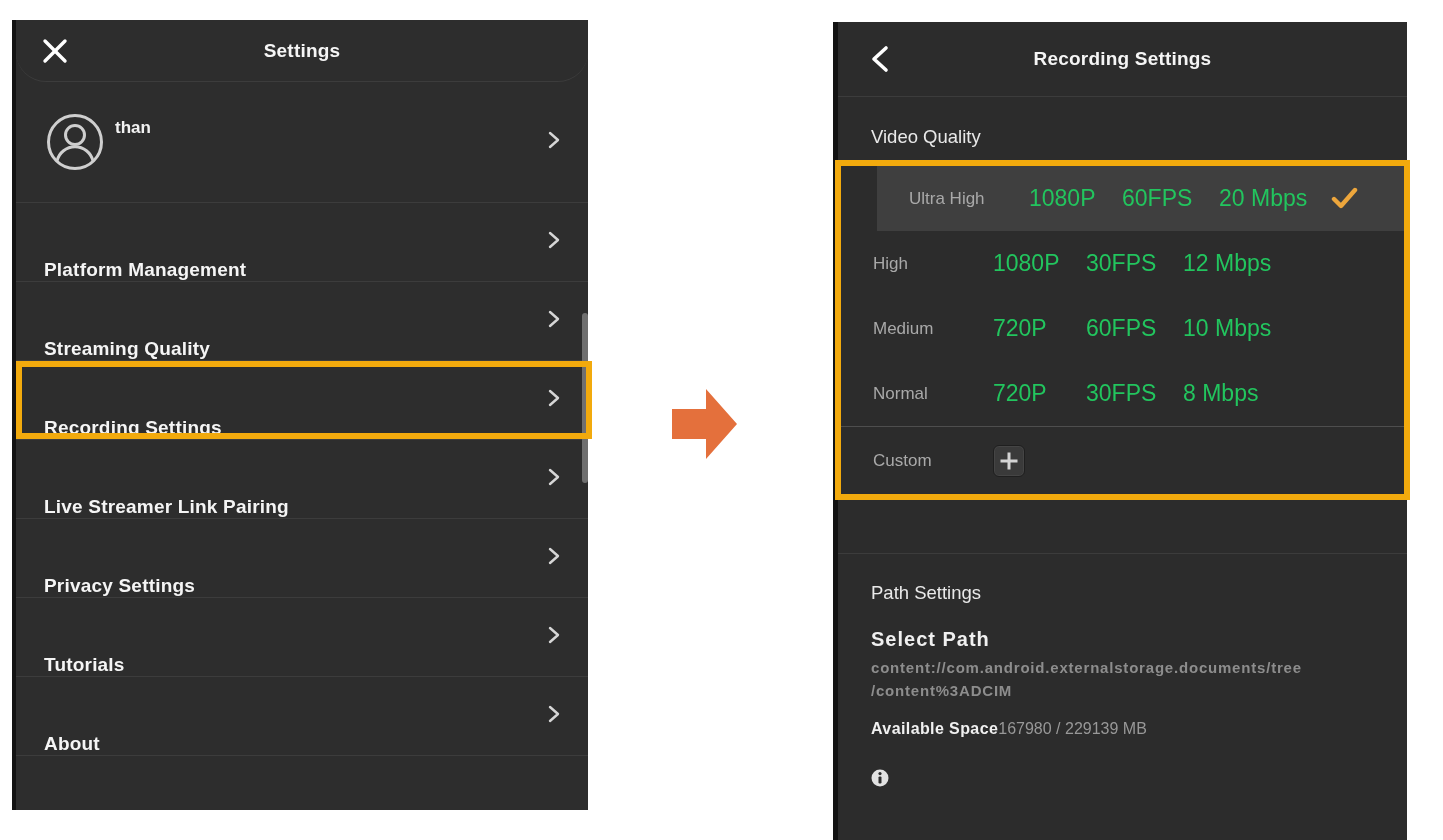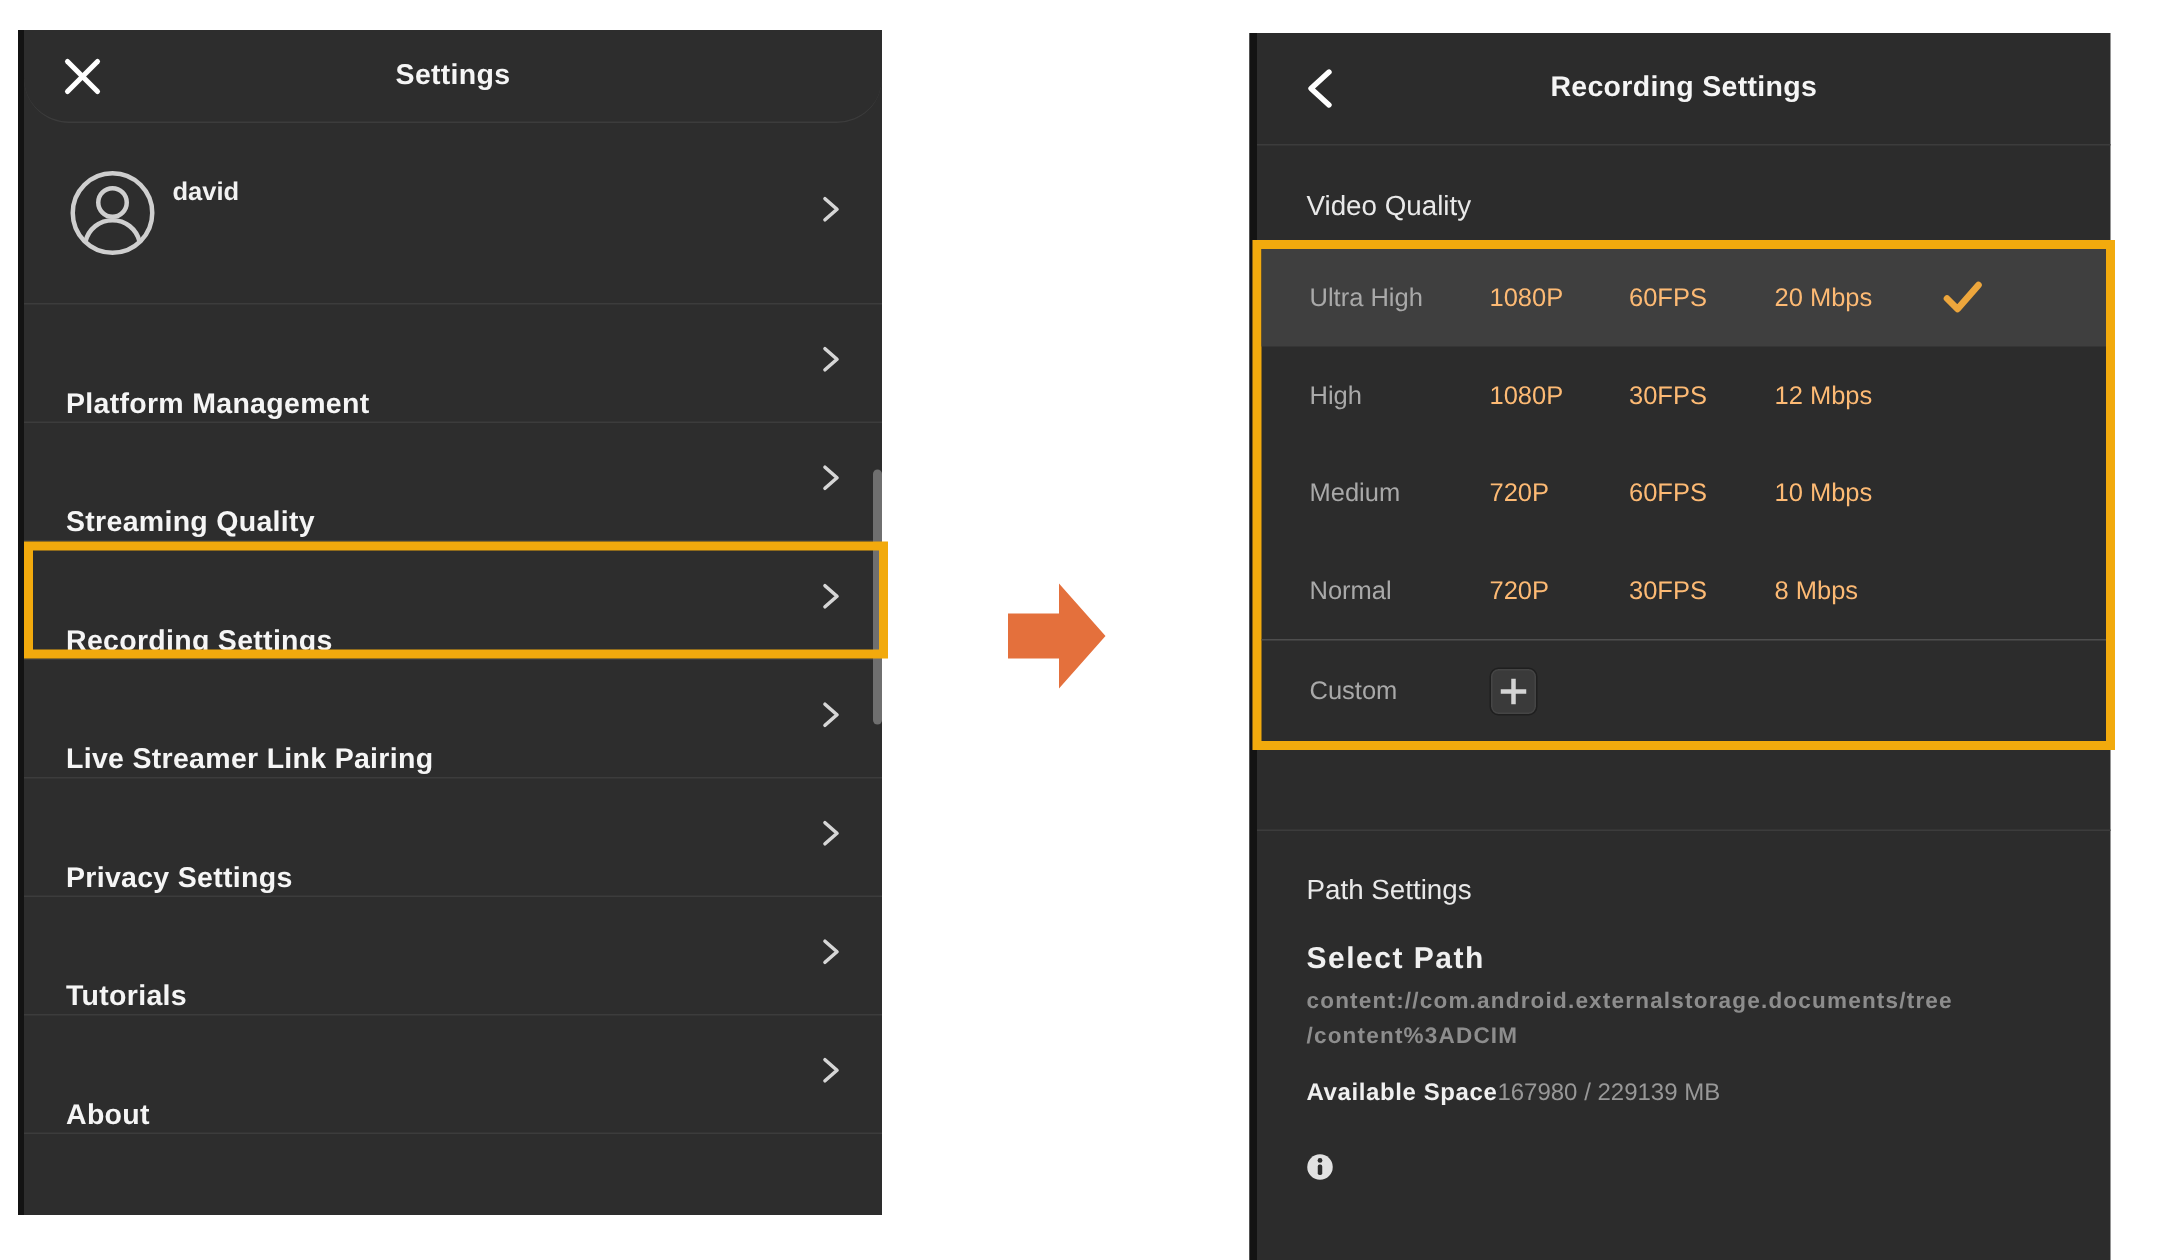--- a/index.html
+++ b/index.html
@@ -45,24 +45,24 @@
   .rp-title { color:#f5f5f5; font-size:19px; font-weight:bold; letter-spacing:.2px; }
   .back-btn { position:absolute; left:28px; top:50%; transform:translateY(-50%);
               width:28px; height:30px; display:flex; align-items:center; justify-content:center;
               cursor:pointer; }
   .vq-label { position:absolute; left:33px; top:104px; color:#e9e9e9; font-size:18.5px; }
 
   .vq-table { position:absolute; top:138px; left:-3px; right:-3px;
               border:6px solid #F2AA0D; background:#2c2c2c; z-index:4; }
   .vq-row { display:grid; grid-template-columns:120px 93px 97px 112px 1fr;
             align-items:center; height:65px; padding-left:32px; cursor:pointer; }
-  .vq-row.selected { background:#3f3f3f; }
+  .vq-row.selected { background:#3f3f3f;margin-left:36px; }
   .vq-row.custom { height:68px; border-top:1px solid #4e4e4e; }
   .vq-name { color:#a9a9a9; font-size:17px; }
-  .vq-val  { color:#fdba74; font-size:17px; }
+  .vq-val  { color:#22c55e; font-size:23px; }
   .check-cell { display:flex; align-items:center; }
   .plus-btn { width:32px; height:32px; background:#3a3a3a; border:1px solid #1f1f1f;
               border-radius:6px; display:flex; align-items:center; justify-content:center;
               box-shadow:0 0 0 1px #454545 inset; cursor:pointer; }
 
   .path-section { position:absolute; top:531px; left:0; right:0; bottom:0;
                   border-top:1px solid #3c3c3c; padding:28px 26px 0 33px; }
   .ps-title { color:#e9e9e9; font-size:18.5px; margin-bottom:24px; }
   .ps-select-label { color:#f0f0f0; font-size:20px; font-weight:bold;
                      letter-spacing:1px; margin-bottom:5px; cursor:pointer; }
@@ -93,21 +93,21 @@
     </div>
 
     <div class="profile-row">
       <span class="avatar">
         <svg width="58" height="58" viewBox="0 0 58 58">
           <circle cx="29" cy="29" r="26.5" fill="none" stroke="#cfcfcf" stroke-width="3"></circle>
           <circle cx="29" cy="22" r="9.5" fill="none" stroke="#cfcfcf" stroke-width="3"></circle>
           <path d="M 11 48 A 18.5 18.5 0 0 1 47 48" fill="none" stroke="#cfcfcf" stroke-width="3"></path>
         </svg>
       </span>
-      <span class="profile-name">david</span>
+      <span class="profile-name">than</span>
       <span class="chev">
         <svg width="22" height="22" viewBox="0 0 22 22">
           <polyline points="8,4 16,11 8,18" fill="none" stroke="#d6d6d6" stroke-width="2.4" stroke-linecap="round" stroke-linejoin="round"></polyline>
         </svg>
       </span>
     </div>
 
     <ul class="menu">
       <li class="menu-row">
         <span class="menu-label">Platform Management</span>

